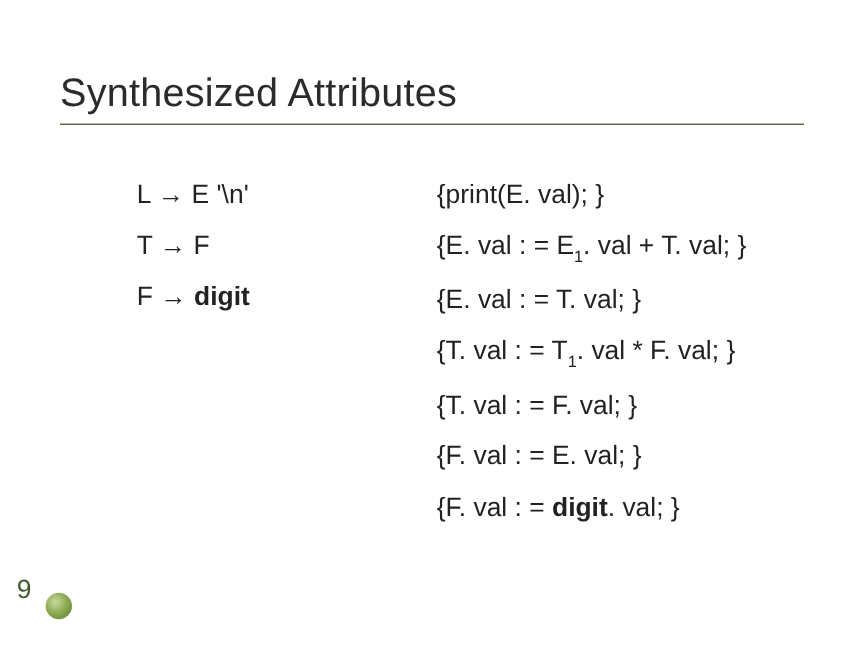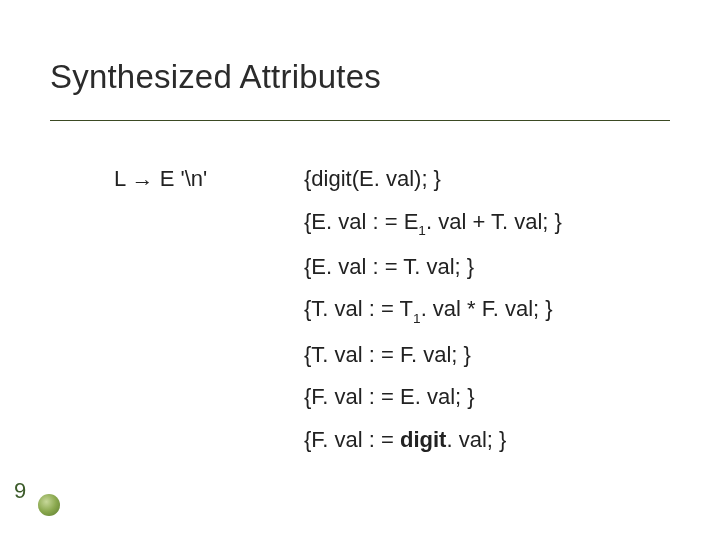--- a/index.html
+++ b/index.html
@@ -14,30 +14,31 @@
     width: 720px;
     height: 540px;
     position: relative;
     padding: 58px 50px 0 50px;
   }
   .title {
     font-size: 33px;
     font-weight: 400;
     color: #2b2b2b;
     letter-spacing: 0.2px;
-    margin-bottom: 24px;
+    margin-bottom: 7px;
   }
   .rule {
     border: none;
     border-top: 1.5px solid #3b4a23;
     width: 100%;
     margin-bottom: 44px;
   }
   .content {
     display: flex;
+    gap: 60px;
     padding-left: 64px;
     padding-right: 40px;
   }
   .col-left, .col-right {
     display: flex;
     flex-direction: column;
     gap: 15px;
   }
   .col-left { min-width: 190px; }
   .col-right { flex: 1; }
@@ -85,27 +86,37 @@
       <div class="row">
         <span>L</span>
         <span>→</span>
         <span>E</span>
         <span>'\n'</span>
       </div>
 
 
 
 
+      <div class="row">
+        <span>T</span>
+        <span>→</span>
+        <span>F</span>
+      </div>
 
 
+      <div class="row">
+        <span>F</span>
+        <span>→</span>
+        <span class="bold">digit</span>
+      </div>
 
     </div>
 
     <div class="col-right">
-      <div class="row">{digit(E. val); }</div>
+      <div class="row">{print(E. val); }</div>
       <div class="row">
         <span>{E. val : = E</span><span class="sub">1</span><span>. val + T. val; }</span>
       </div>
       <div class="row">{E. val : = T. val; }</div>
       <div class="row">
         <span>{T. val : = T</span><span class="sub">1</span><span>. val * F. val; }</span>
       </div>
       <div class="row">{T. val : = F. val; }</div>
       <div class="row">{F. val : = E. val; }</div>
       <div class="row">

